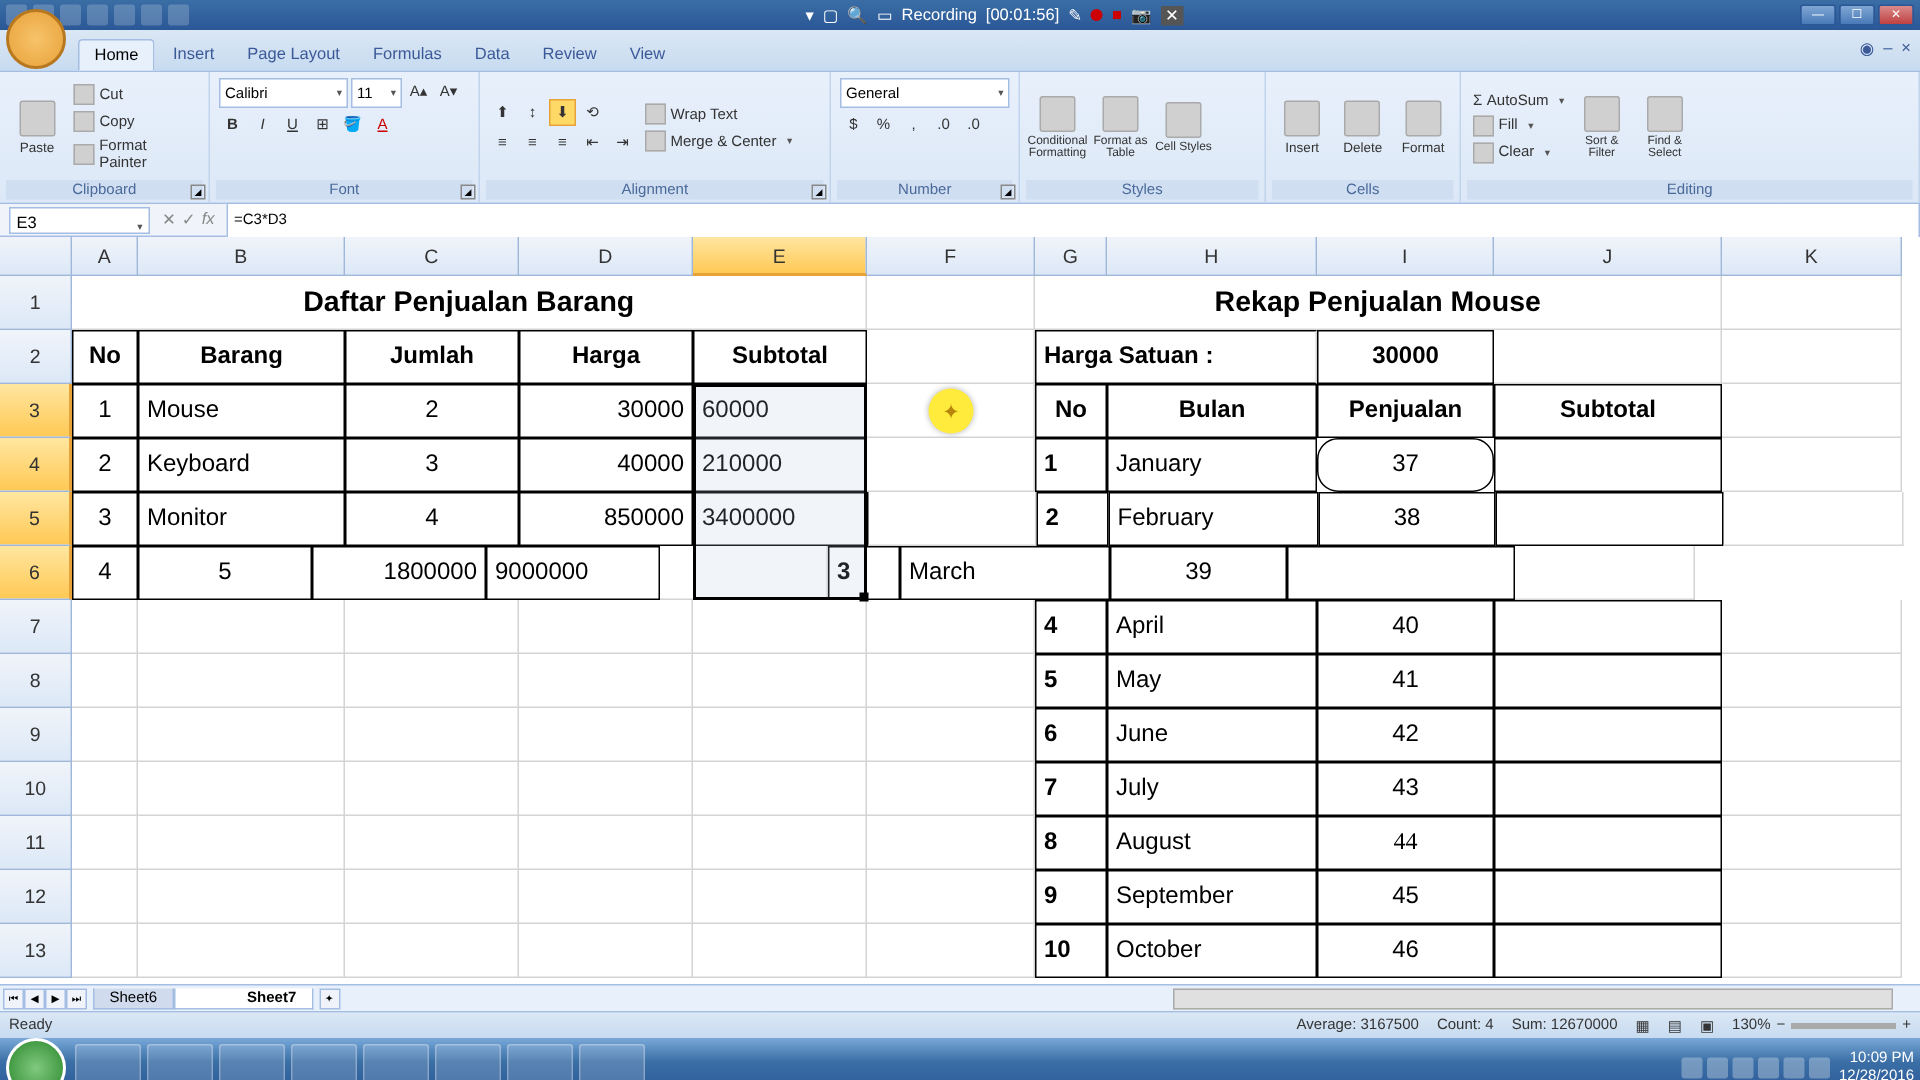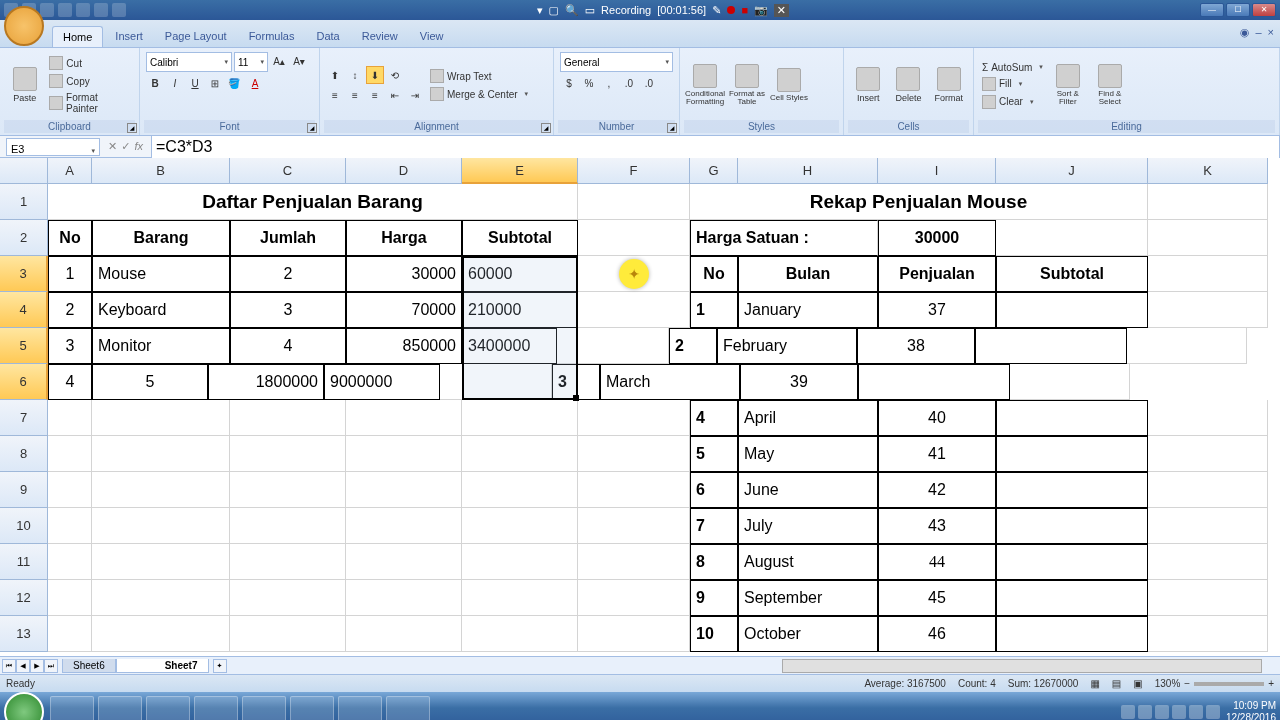--- a/index.html
+++ b/index.html
@@ -37,21 +37,21 @@
 .combo { height: 20px; border: 1px solid #a3bde3; background: #fff; font-size: 10px; padding: 0 3px; display: flex; align-items: center; justify-content: space-between; }
 .dropdown-arrow { font-size: 7px; color: #555; margin-left: 4px; }
 .icon-btn { width: 18px; height: 18px; border: 1px solid transparent; display: flex; align-items: center; justify-content: center; font-size: 10px; color: #333; }
 .icon-btn.active { background: #ffd966; border-color: #e8a23a; }
 .dialog-launcher { position: absolute; right: 2px; bottom: 2px; width: 10px; height: 10px; border: 1px solid #888; font-size: 6px; text-align: center; }
 
 
 .formula-row { height: 22px; display: flex; align-items: center; border-bottom: 1px solid #a3bde3; background: #f0f4fa; }
 .name-box { width: 94px; height: 18px; border: 1px solid #a3bde3; background: #fff; margin-left: 6px; display: flex; align-items: flex-end; justify-content: space-between; padding: 0 4px; font-size: 11px; }
 .fbar-btns { display: flex; gap: 4px; margin: 0 8px; font-size: 11px; color: #888; }
-.fbar-input { flex: 1; height: 18px; border: 1px solid #a3bde3; background: #fff; font-size: 16px; padding: 11px 4px; display: flex; align-items: center; }
+.fbar-input { flex: 1; height: 18px; border: 1px solid #a3bde3; background: #fff; font-size: 10px; padding: 11px 4px; display: flex; align-items: center; }
 
 
 .grid-area { height: 498px; overflow: hidden; position: relative; background: #fff; }
 .corner { position: absolute; left: 0; top: 0; width: 48px; height: 26px; background: linear-gradient(#f0f4fa,#dce8f7); border-right: 1px solid #9fb8d9; border-bottom: 1px solid #9fb8d9; }
 .col-headers { position: absolute; left: 48px; top: 0; height: 26px; display: flex; }
 .col-h { background: linear-gradient(#f0f4fa,#dce8f7); border-right: 1px solid #9fb8d9; border-bottom: 1px solid #9fb8d9; display: flex; align-items: center; justify-content: center; font-size: 13px; color: #333; }
 .col-h.sel { background: linear-gradient(#ffe6a0,#ffc955); border-bottom: 2px solid #e8a23a; }
 .row-headers { position: absolute; left: 0; top: 26px; width: 48px; }
 .row-h { height: 36px; background: linear-gradient(#f0f4fa,#dce8f7); border-right: 1px solid #9fb8d9; border-bottom: 1px solid #9fb8d9; display: flex; align-items: center; justify-content: center; font-size: 13px; color: #333; }
 .row-h.sel { background: linear-gradient(#ffe6a0,#ffc955); border-right: 2px solid #e8a23a; }
@@ -400,35 +400,35 @@
         <div class="cell bold center b-all" style="width: 48px;">No</div>
         <div class="cell bold center b-all" style="width: 140px;">Bulan</div>
         <div class="cell bold center b-all" style="width: 118px;">Penjualan</div>
         <div class="cell bold center b-all" style="width: 152px;">Subtotal</div>
         <div class="cell " style="width: 120px;"></div>
       </div>
       <div class="cell-row">
         <div class="cell center b-all" style="width: 44px;">2</div>
         <div class="cell b-all" style="width: 138px;">Keyboard</div>
         <div class="cell center b-all" style="width: 116px;">3</div>
-        <div class="cell right b-all" style="width: 116px;">70000</div>
+        <div class="cell right b-all" style="width: 116px;">40000</div>
         <div class="cell b-all" style="width: 116px;">210000</div>
         <div class="cell " style="width: 112px;"></div>
         <div class="cell bold b-all" style="width: 48px;">1</div>
         <div class="cell b-all" style="width: 140px;">January</div>
-        <div class="cell center b-all" style="width: 118px;">37</div>
+        <div class="cell center b-all" style="width: 118px; border-radius: 14px;">37</div>
         <div class="cell b-all" style="width: 152px;"></div>
         <div class="cell " style="width: 120px;"></div>
       </div>
       <div class="cell-row">
         <div class="cell center b-all" style="width: 44px;">3</div>
         <div class="cell b-all" style="width: 138px;">Monitor</div>
         <div class="cell center b-all" style="width: 116px;">4</div>
         <div class="cell right b-all" style="width: 116px;">850000</div>
-        <div class="cell b-all" style="width: 95px;">3400000</div>
+        <div class="cell b-all" style="width: 117px;">3400000</div>
         <div class="cell " style="width: 112px;"></div>
         <div class="cell bold b-all" style="width: 48px;">2</div>
         <div class="cell b-all" style="width: 140px;">February</div>
         <div class="cell center b-all" style="width: 118px;">38</div>
         <div class="cell b-all" style="width: 152px;"></div>
         <div class="cell " style="width: 120px;"></div>
       </div>
       <div class="cell-row">
         <div class="cell center b-all" style="width: 44px;">4</div>
         <div class="cell center b-all" style="width: 116px;">5</div>

